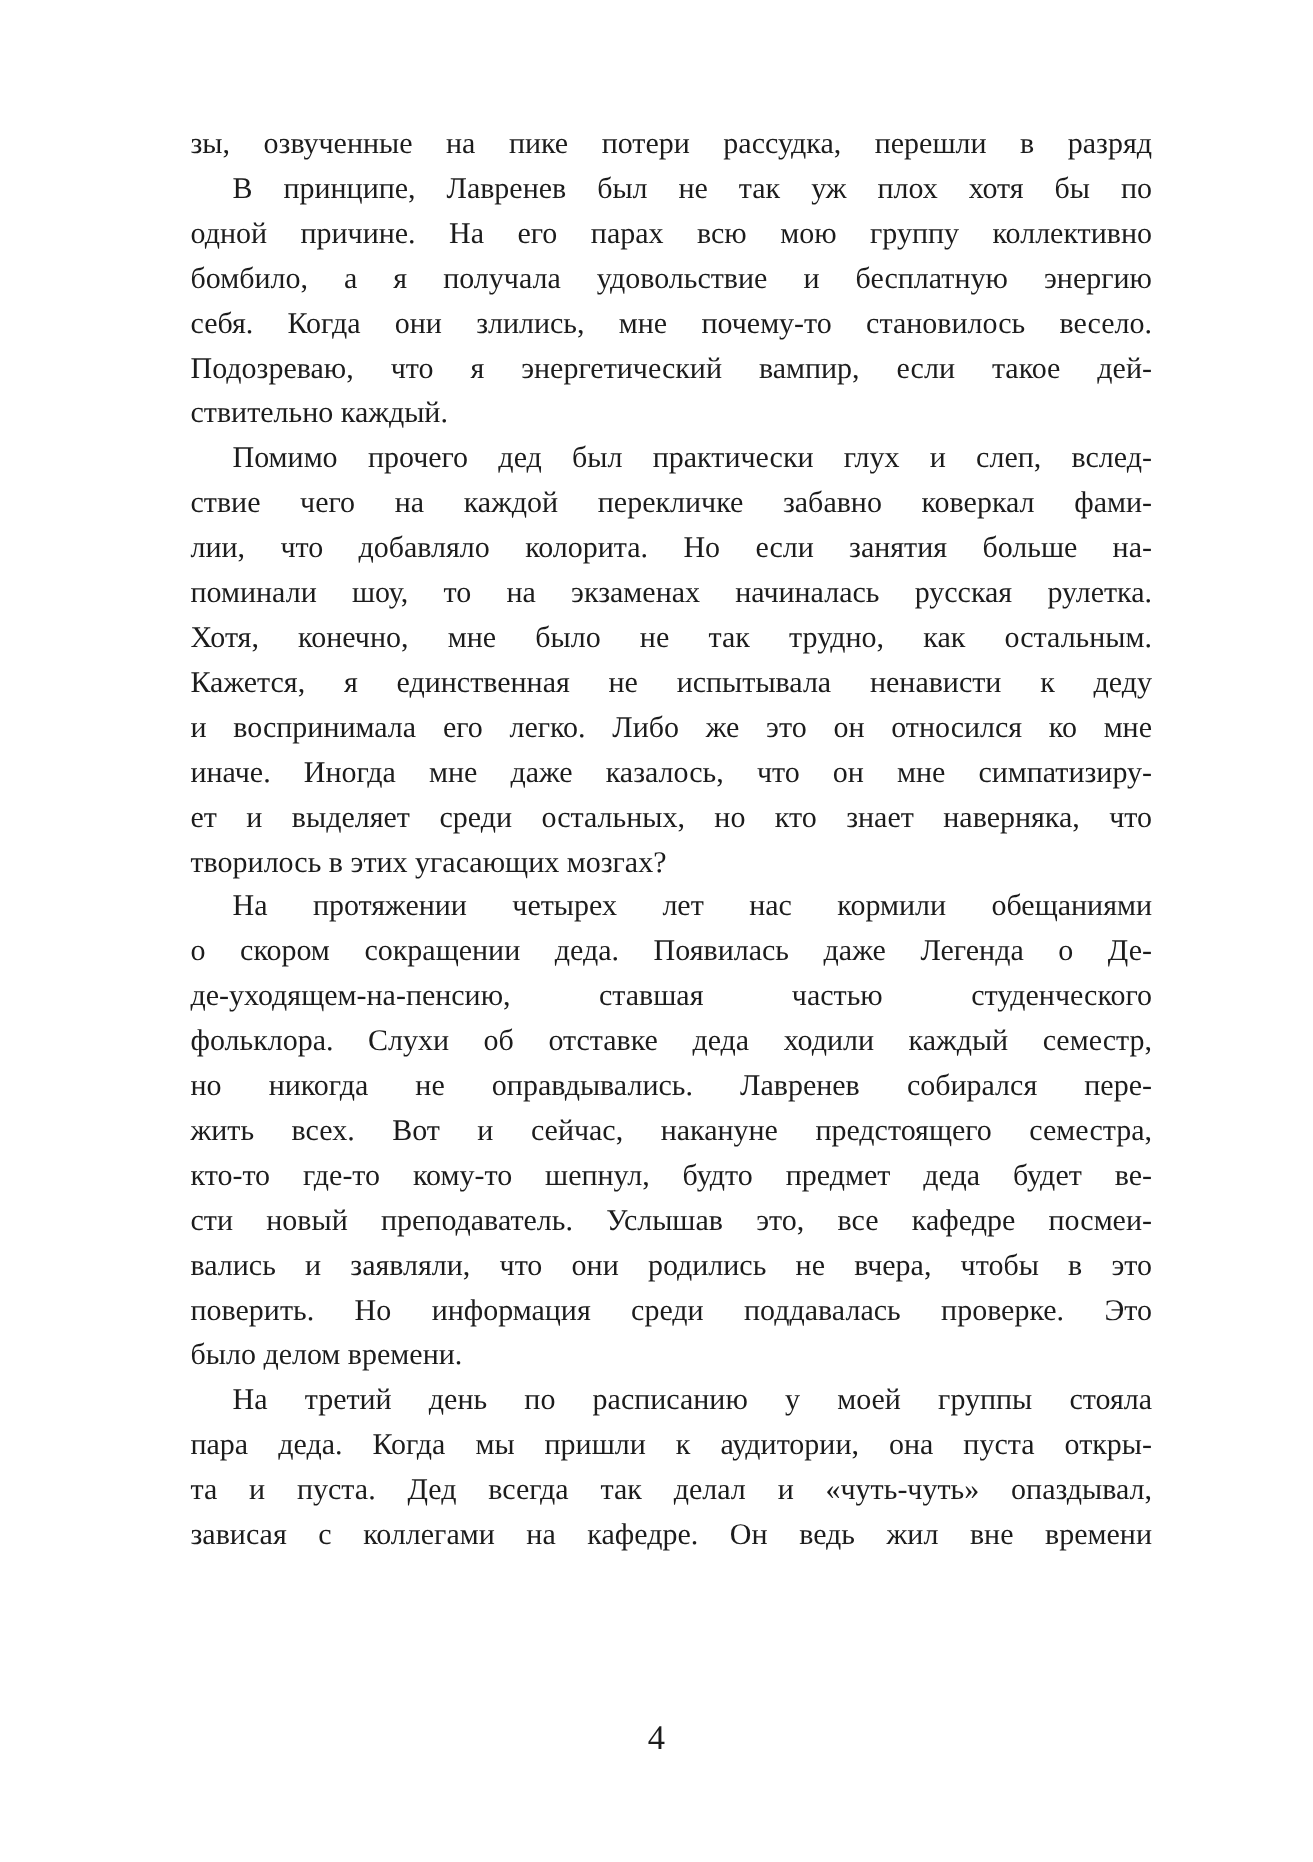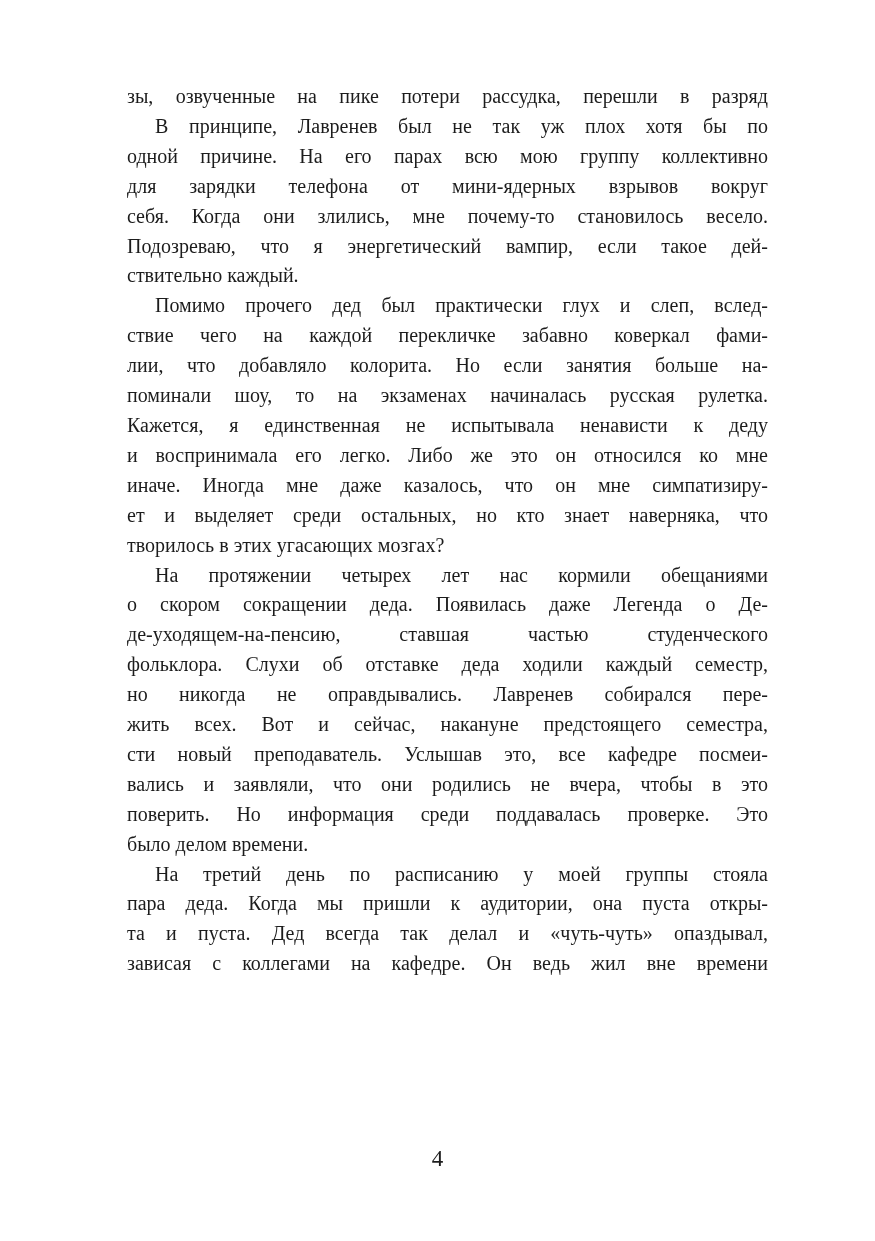--- a/index.html
+++ b/index.html
@@ -44,45 +44,47 @@
 
 <div class="page">
 
   <div class="para">
     <div class="line">зы, озвученные на пике потери рассудка, перешли в разряд</div>
   </div>
 
   <div class="para">
     <div class="line indent">В принципе, Лавренев был не так уж плох хотя бы по</div>
     <div class="line">одной причине. На его парах всю мою группу коллективно</div>
-    <div class="line">для зарядки телефона от мини-ядерных взрывов вокруг</div>
+    <div class="line">бомбило, а я получала удовольствие и бесплатную энергию</div>
     <div class="line">себя. Когда они злились, мне почему-то становилось весело.</div>
     <div class="line">Подозреваю, что я энергетический вампир, если такое дей-</div>
     <div class="line last">ствительно каждый.</div>
   </div>
 
   <div class="para">
     <div class="line indent">Помимо прочего дед был практически глух и слеп, вслед-</div>
     <div class="line">ствие чего на каждой перекличке забавно коверкал фами-</div>
     <div class="line">лии, что добавляло колорита. Но если занятия больше на-</div>
     <div class="line">поминали шоу, то на экзаменах начиналась русская рулетка.</div>
+    <div class="line">Хотя, конечно, мне было не так трудно, как остальным.</div>
     <div class="line">Кажется, я единственная не испытывала ненависти к деду</div>
     <div class="line">и воспринимала его легко. Либо же это он относился ко мне</div>
     <div class="line">иначе. Иногда мне даже казалось, что он мне симпатизиру-</div>
     <div class="line">ет и выделяет среди остальных, но кто знает наверняка, что</div>
     <div class="line last">творилось в этих угасающих мозгах?</div>
   </div>
 
   <div class="para">
     <div class="line indent">На протяжении четырех лет нас кормили обещаниями</div>
     <div class="line">о скором сокращении деда. Появилась даже Легенда о Де-</div>
     <div class="line">де-уходящем-на-пенсию, ставшая частью студенческого</div>
     <div class="line">фольклора. Слухи об отставке деда ходили каждый семестр,</div>
     <div class="line">но никогда не оправдывались. Лавренев собирался пере-</div>
     <div class="line">жить всех. Вот и сейчас, накануне предстоящего семестра,</div>
+    <div class="line">кто-то где-то кому-то шепнул, будто предмет деда будет ве-</div>
     <div class="line">сти новый преподаватель. Услышав это, все кафедре посмеи-</div>
     <div class="line">вались и заявляли, что они родились не вчера, чтобы в это</div>
     <div class="line">поверить. Но информация среди поддавалась проверке. Это</div>
     <div class="line last">было делом времени.</div>
   </div>
 
   <div class="para">
     <div class="line indent">На третий день по расписанию у моей группы стояла</div>
     <div class="line">пара деда. Когда мы пришли к аудитории, она пуста откры-</div>
     <div class="line">та и пуста. Дед всегда так делал и «чуть-чуть» опаздывал,</div>

